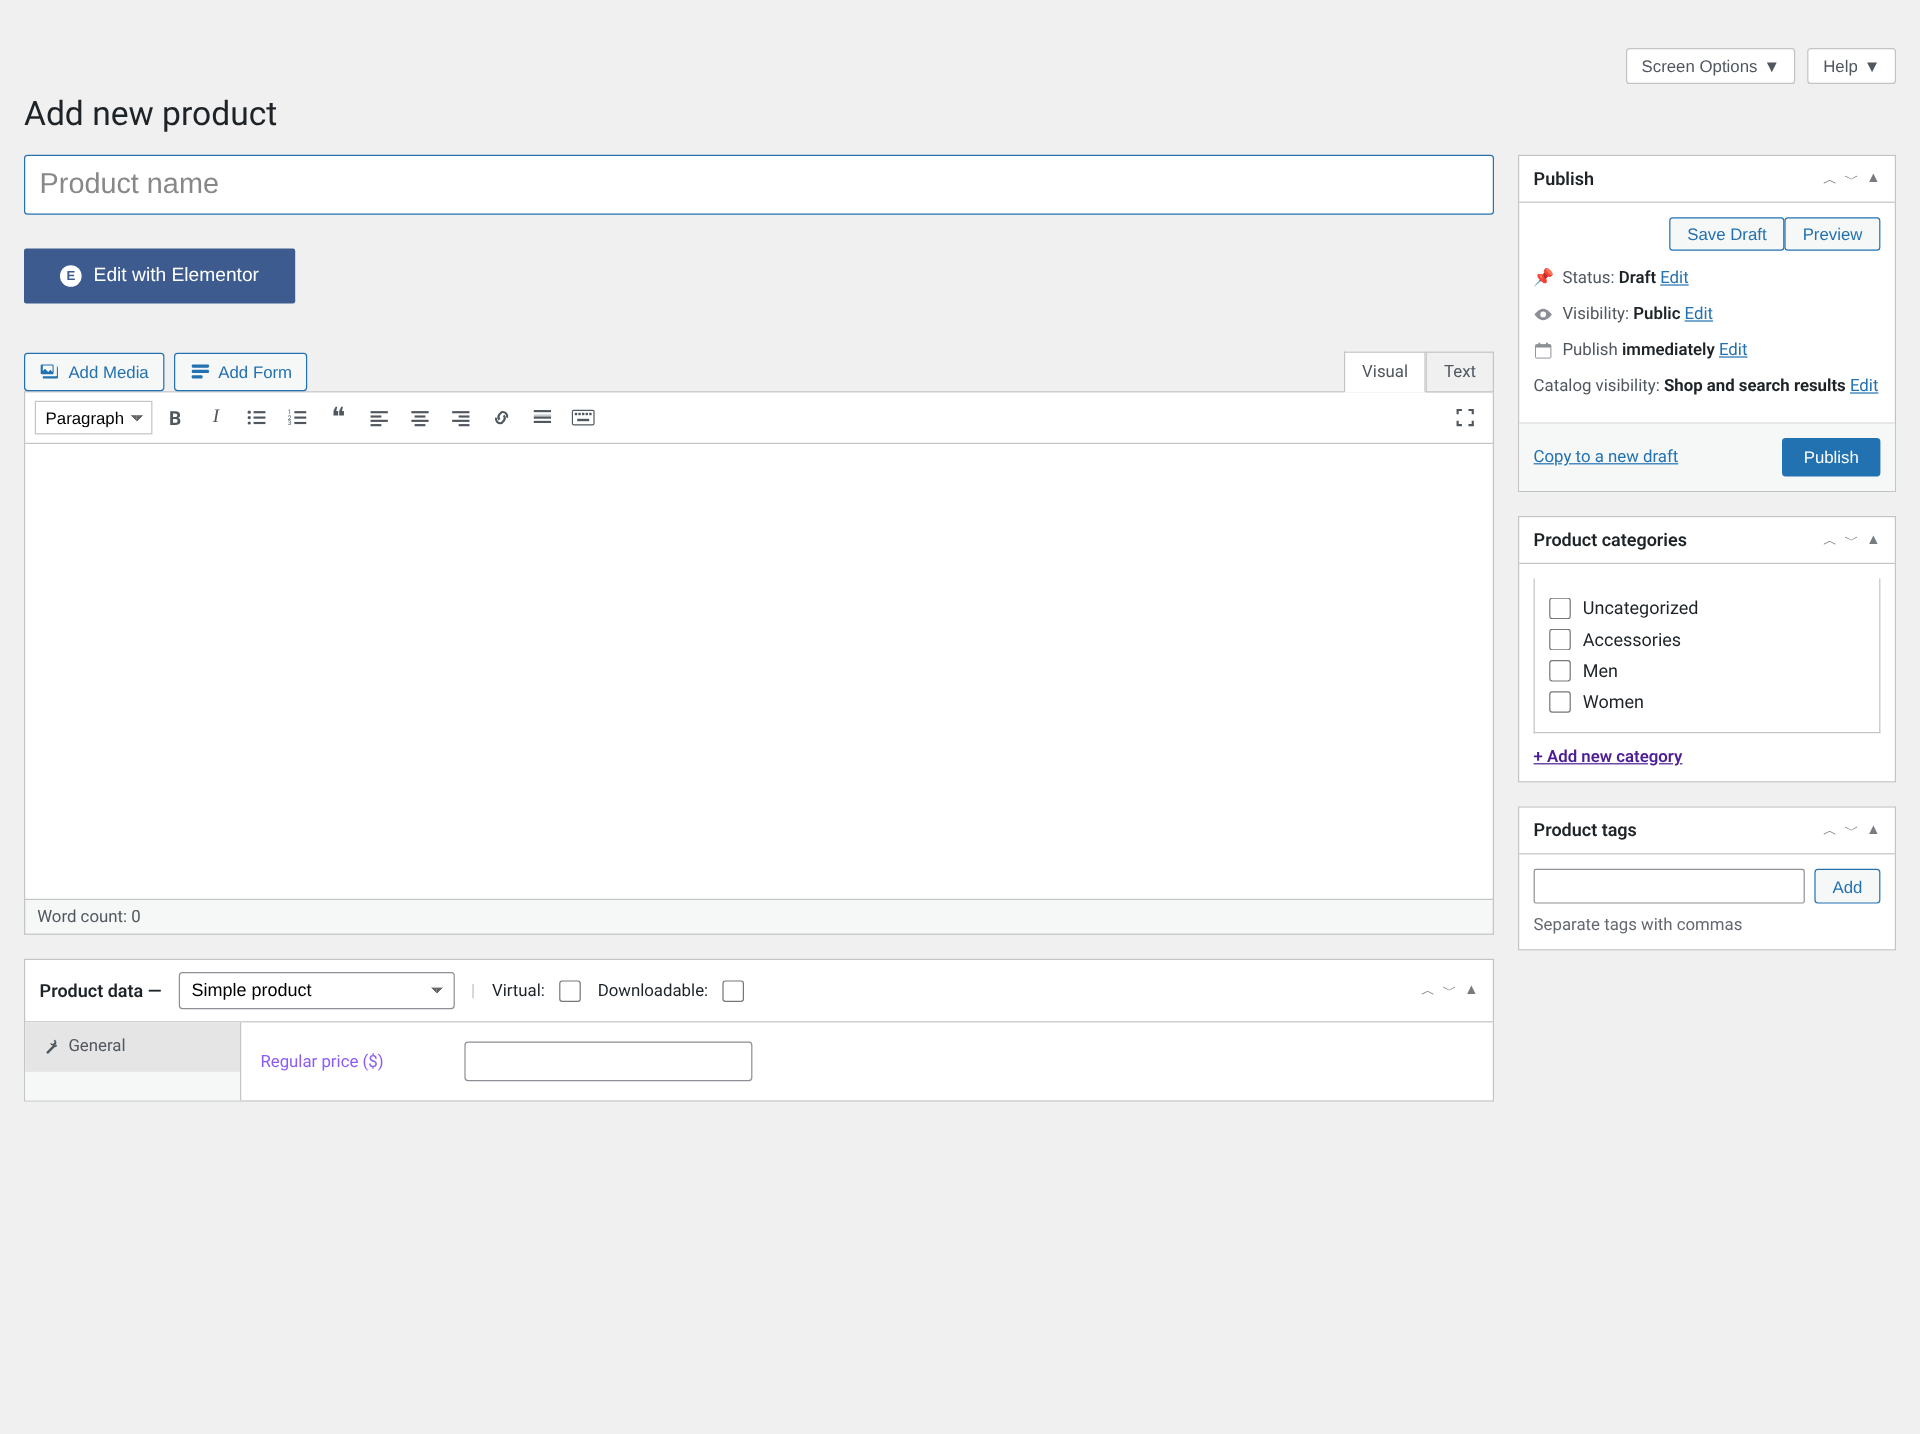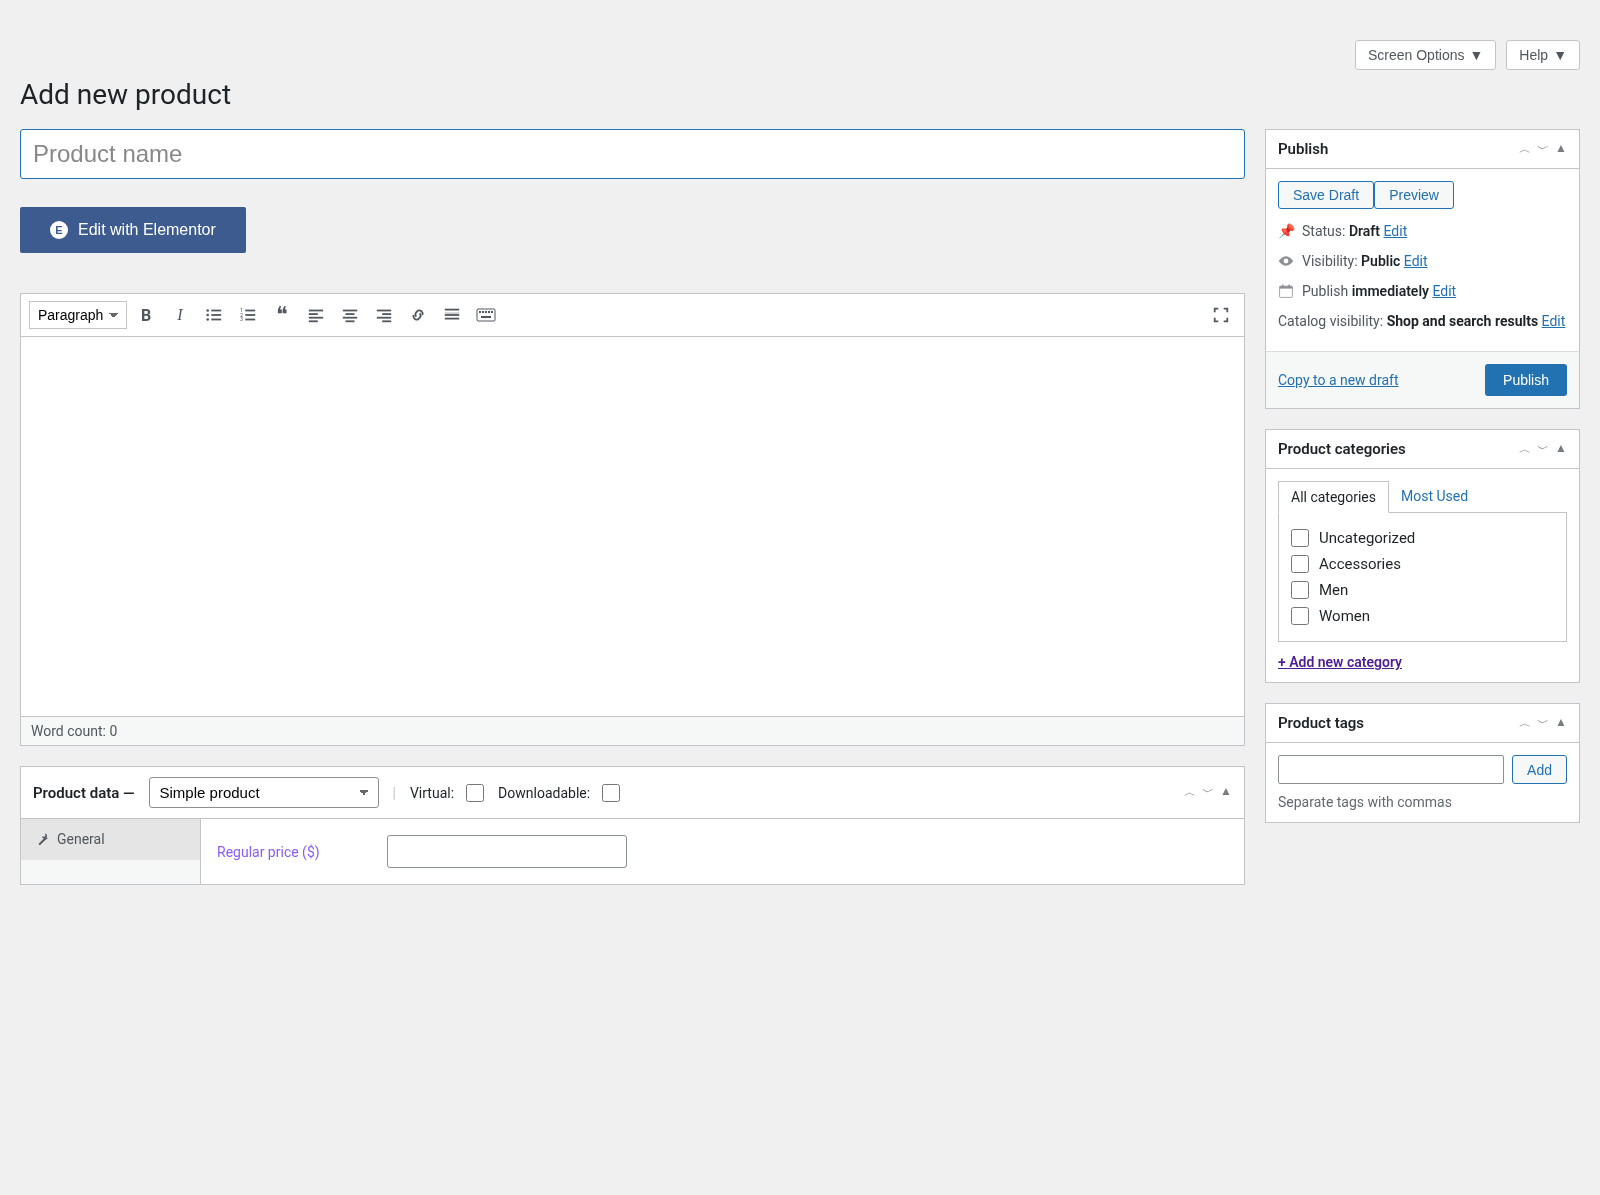--- a/index.html
+++ b/index.html
@@ -154,21 +154,21 @@
   display: flex;
   align-items: center;
   justify-content: space-between;
   padding: 10px 12px;
   border-bottom: 1px solid #c3c4c7;
 }
 .postbox-title { font-size: 15px; font-weight: 600; }
 .postbox-controls { display: flex; gap: 6px; color: #787c82; }
 .ctrl { cursor: pointer; font-size: 12px; }
 .postbox-body { padding: 12px; }
-.pub-row { display: flex; justify-content: flex-start; margin-bottom: 14px; }
+.pub-row { display: flex; justify-content: flex-end; margin-bottom: 14px; }
 .outline-btn {
   background: #f6f7f7;
   border: 1px solid #2271b1;
   color: #2271b1;
   padding: 5px 14px;
   border-radius: 3px;
   cursor: pointer;
   font-size: 14px;
 }
 .meta-line { display: flex; align-items: center; gap: 8px; margin-bottom: 14px; color: #50575e; font-size: 14px; }
@@ -250,20 +250,42 @@
 
 <div class="layout">
   <div class="main-col">
     <input type="text" class="title-input" placeholder="Product name" style="">
 
     <button class="elementor-btn">
       <span class="elementor-icon">E</span>
       <span>Edit with Elementor</span>
     </button>
 
+    <div class="editor-top">
+      <div class="media-btns">
+        <button class="wp-btn">
+          <svg width="18" height="18" viewBox="0 0 20 20" fill="#2271b1">
+              <path d="M13 11V4c0-.55-.45-1-1-1H2c-.55 0-1 .45-1 1v7c0 .55.45 1 1 1h10c.55 0 1-.45 1-1zm-1-1l-2-2-2 2-3-3-2 2V4h9v6zm4-6v9c0 .55-.45 1-1 1H3v2h13c.55 0 1-.45 1-1V6l-1-2z"></path>
+            </svg>
+          <span>Add Media</span>
+        </button>
+        <button class="wp-btn">
+          <svg width="18" height="18" viewBox="0 0 20 20" fill="#2271b1">
+              <rect x="2" y="3" width="16" height="3" rx="1"></rect>
+              <rect x="2" y="8" width="16" height="3" rx="1"></rect>
+              <rect x="2" y="13" width="10" height="3" rx="1"></rect>
+            </svg>
+          <span>Add Form</span>
+        </button>
+      </div>
+      <div class="tabs">
+        <div class="tab active">Visual</div>
+        <div class="tab">Text</div>
+      </div>
+    </div>
 
     <div class="toolbar">
       <select class="fmt-select">
         <option>Paragraph</option>
       </select>
       <span class="tb-btn" style="font-weight:bold;">B</span>
       <span class="tb-btn" style="font-style:italic;font-family:serif;">I</span>
       <span class="tb-btn">
         <svg width="18" height="18" viewBox="0 0 20 20" fill="#50575e">
             <circle cx="3" cy="5" r="1.5"></circle>
@@ -438,24 +460,20 @@
     <div class="postbox">
       <div class="postbox-header">
         <span class="postbox-title">Product categories</span>
         <div class="postbox-controls">
           <span class="ctrl">︿</span>
           <span class="ctrl">﹀</span>
           <span class="ctrl">▲</span>
         </div>
       </div>
       <div class="postbox-body">
-        <div class="cat-tabs">
-          <div class="cat-tab active">All categories</div>
-          <div class="cat-tab">Most Used</div>
-        </div>
         <div class="cat-list" id="cat-list">
             <div class="cat-item">
               <input type="checkbox" style="">
               <span>Uncategorized</span>
             </div>
             <div class="cat-item">
               <input type="checkbox" style="">
               <span>Accessories</span>
             </div>
             <div class="cat-item">

